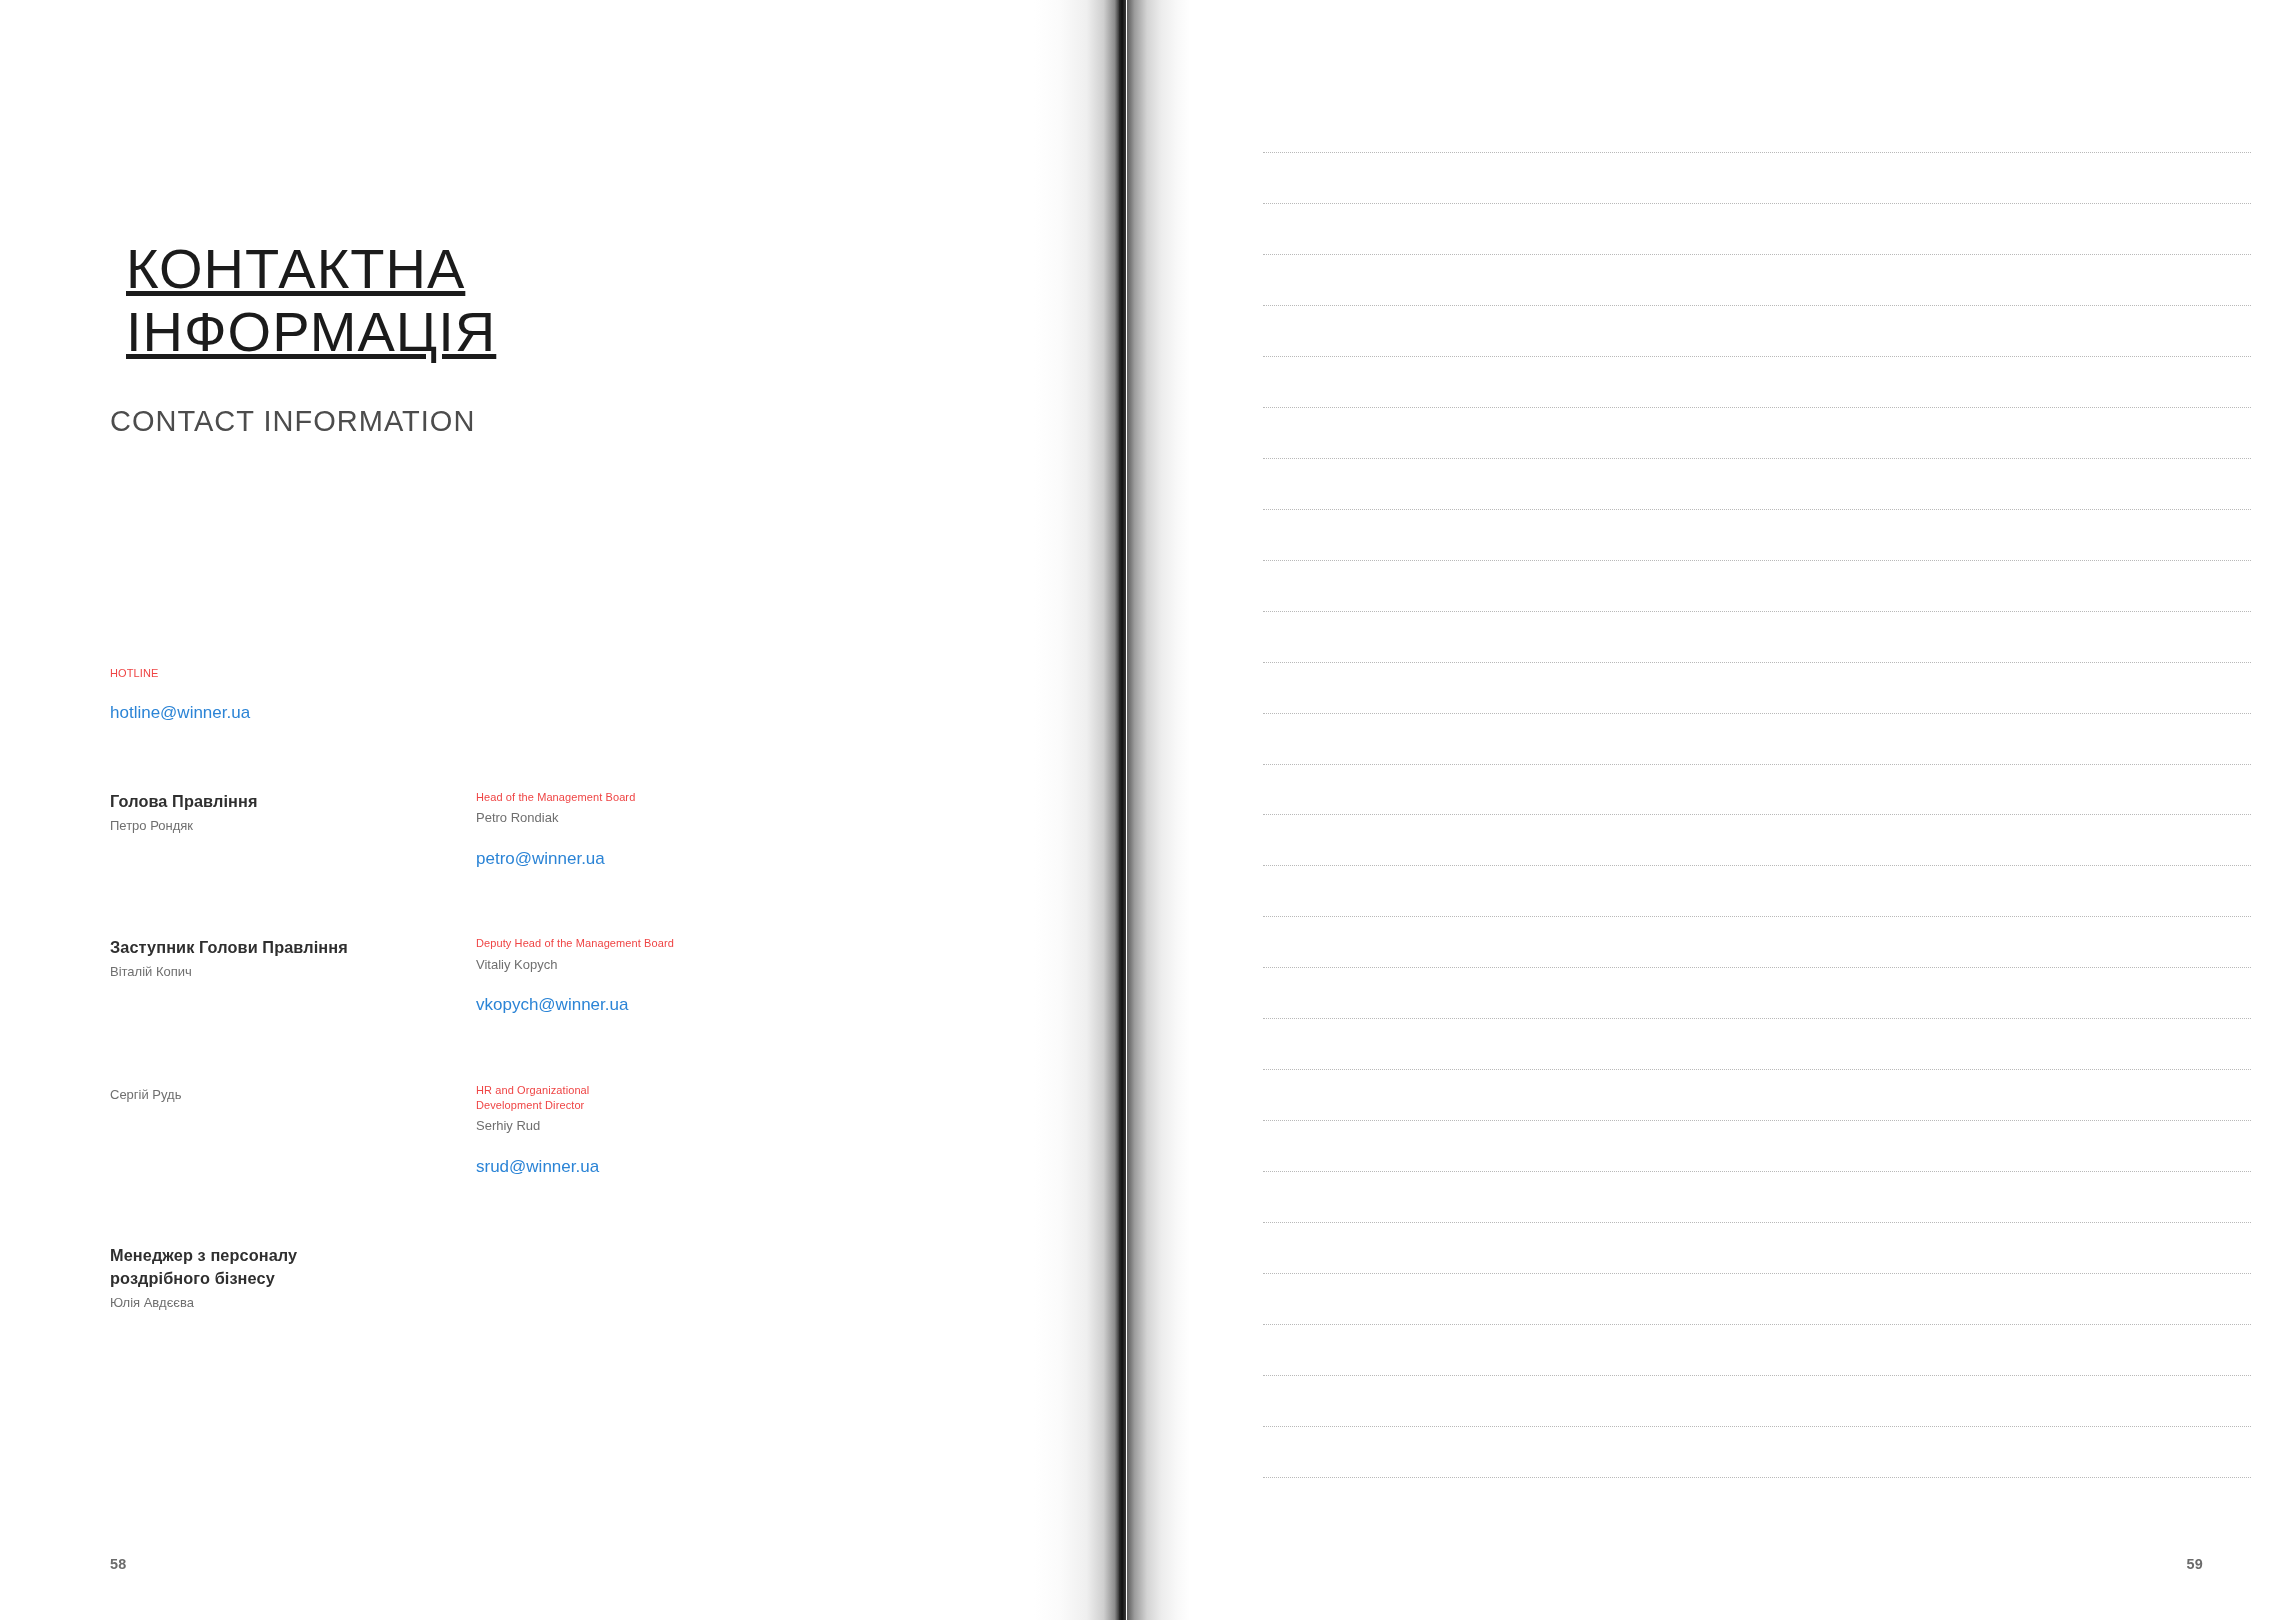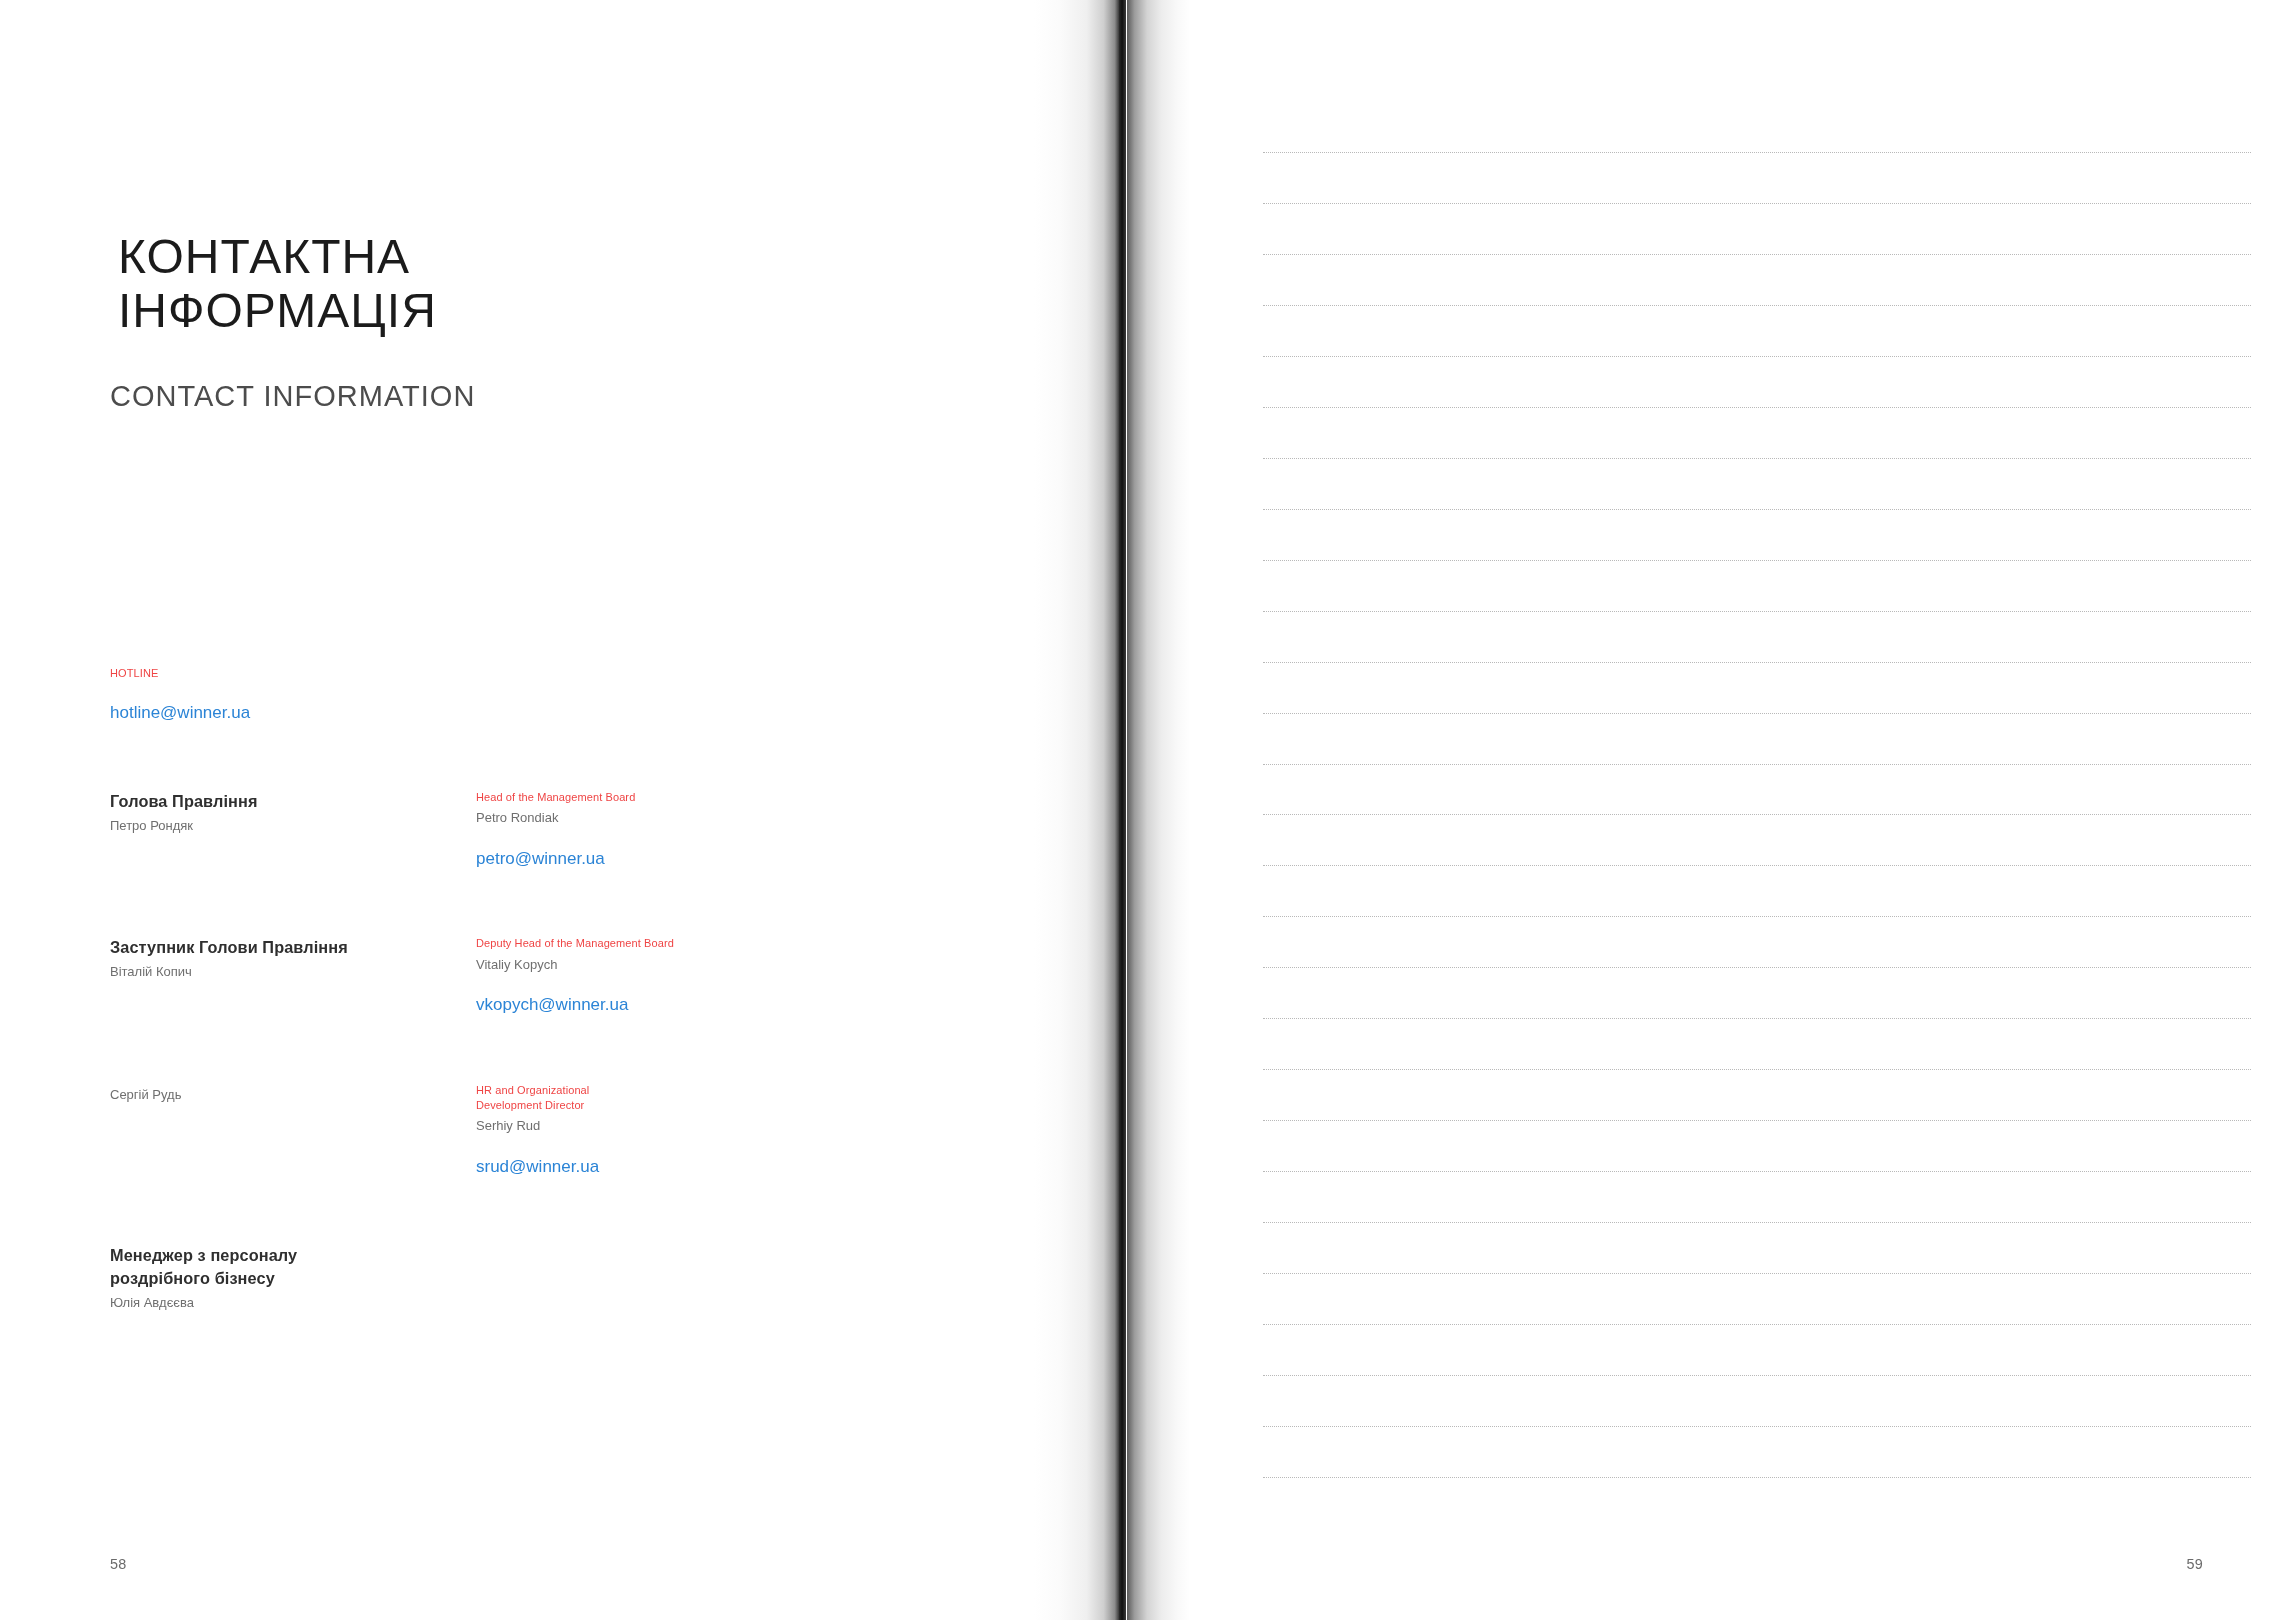--- a/index.html
+++ b/index.html
@@ -61,27 +61,28 @@
   }
 
   
   .title-block {
     position: absolute;
     left: 110px;
     top: 222px;
     width: 784px;
   }
   .title-ua {
-    font-size: 48px;
+    font-size: 56px;
     line-height: 1.12;
     font-weight: 300;
     letter-spacing: 1px;
     color: #1b1b1b;
-    margin: 8px;
+    margin: 16px;
     white-space: pre-line;
+    text-decoration: underline;
   }
   .title-en {
     margin-top: 42px;
     font-size: 29px;
     font-weight: 400;
     letter-spacing: 1px;
     color: #4c4c4c;
   }
 
   .contacts {
@@ -135,21 +136,21 @@
     line-height: 1.5;
     margin-top: 18px;
     text-decoration: none;
     display: inline-block;
   }
 
   .folio {
     position: absolute;
     bottom: 48px;
     font-size: 14.4px;
-    font-weight: 400;
+    font-weight: 700;
     color: #6b6b6b;
     letter-spacing: 0.3px;
   }
   .folio-left  { left: 110px; }
   .folio-right { right: 81px; }
 
   
   .notes {
     position: absolute;
     left: 73px;

